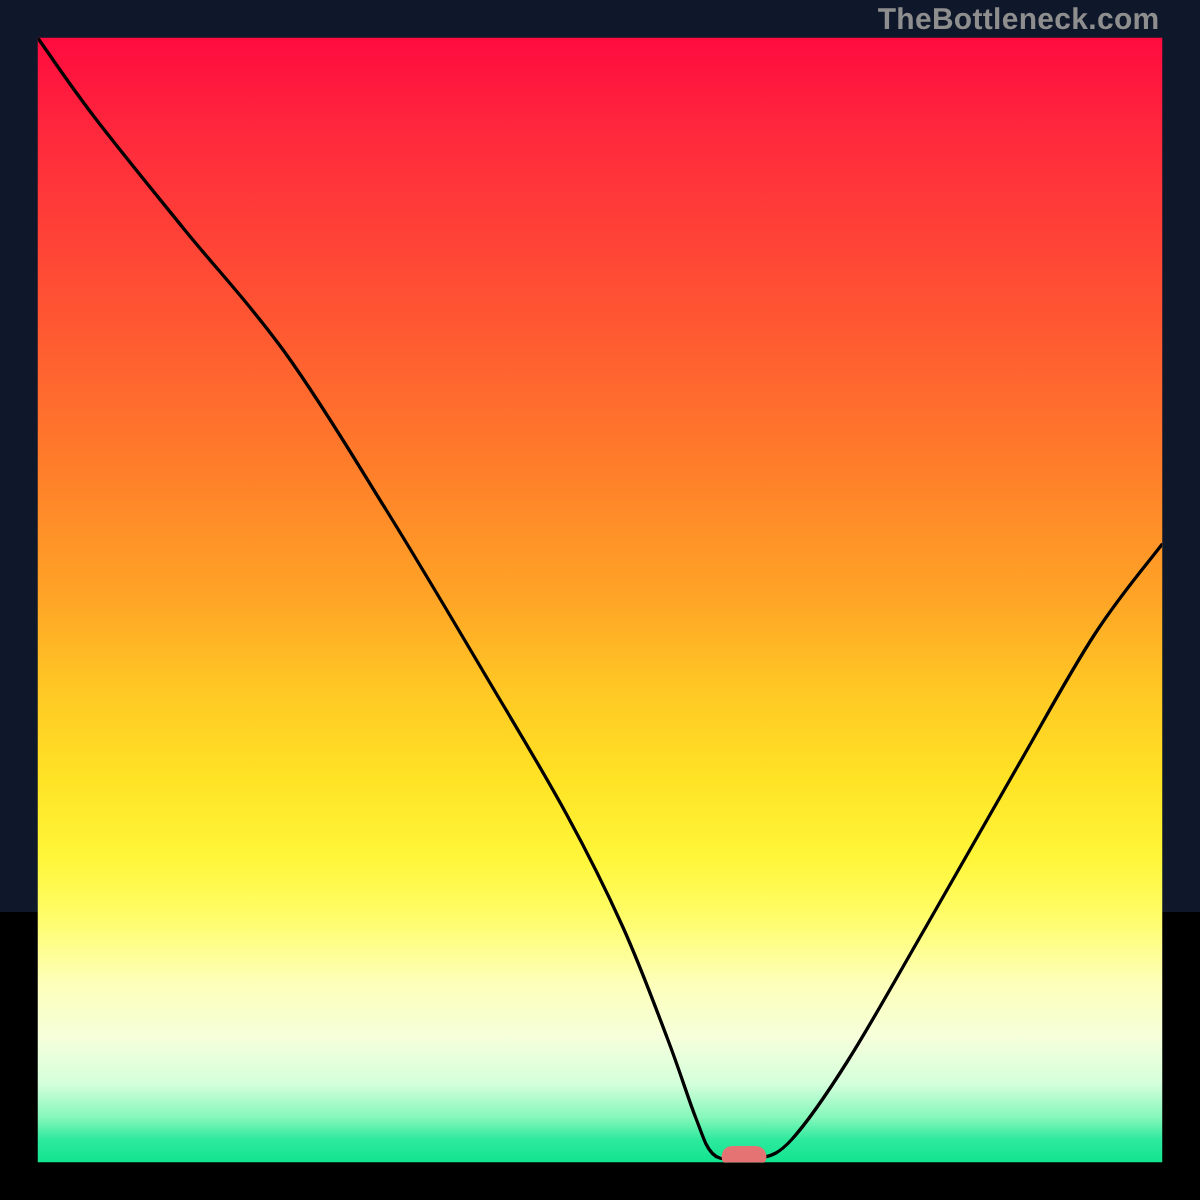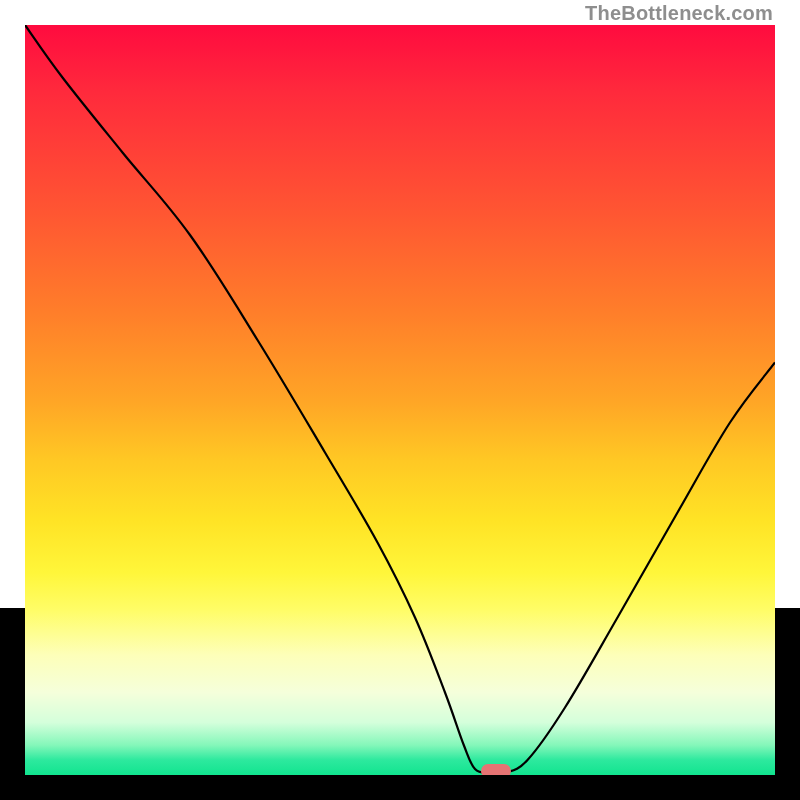--- a/index.html
+++ b/index.html
@@ -9,21 +9,21 @@
     height: 800px;
     background: #000;
     overflow: hidden;
   }
   .frame {
     position: absolute;
     left: 0;
     top: 0;
     width: 800px;
     height: 608px;
-    background: #ffffff;
+    background: #0f172a;
     text-align: center;
   }
   .plot {
     position: absolute;
     left: 25px;
     top: 25px;
     width: 750px;
     height: 750px;
     overflow: hidden;
   }

